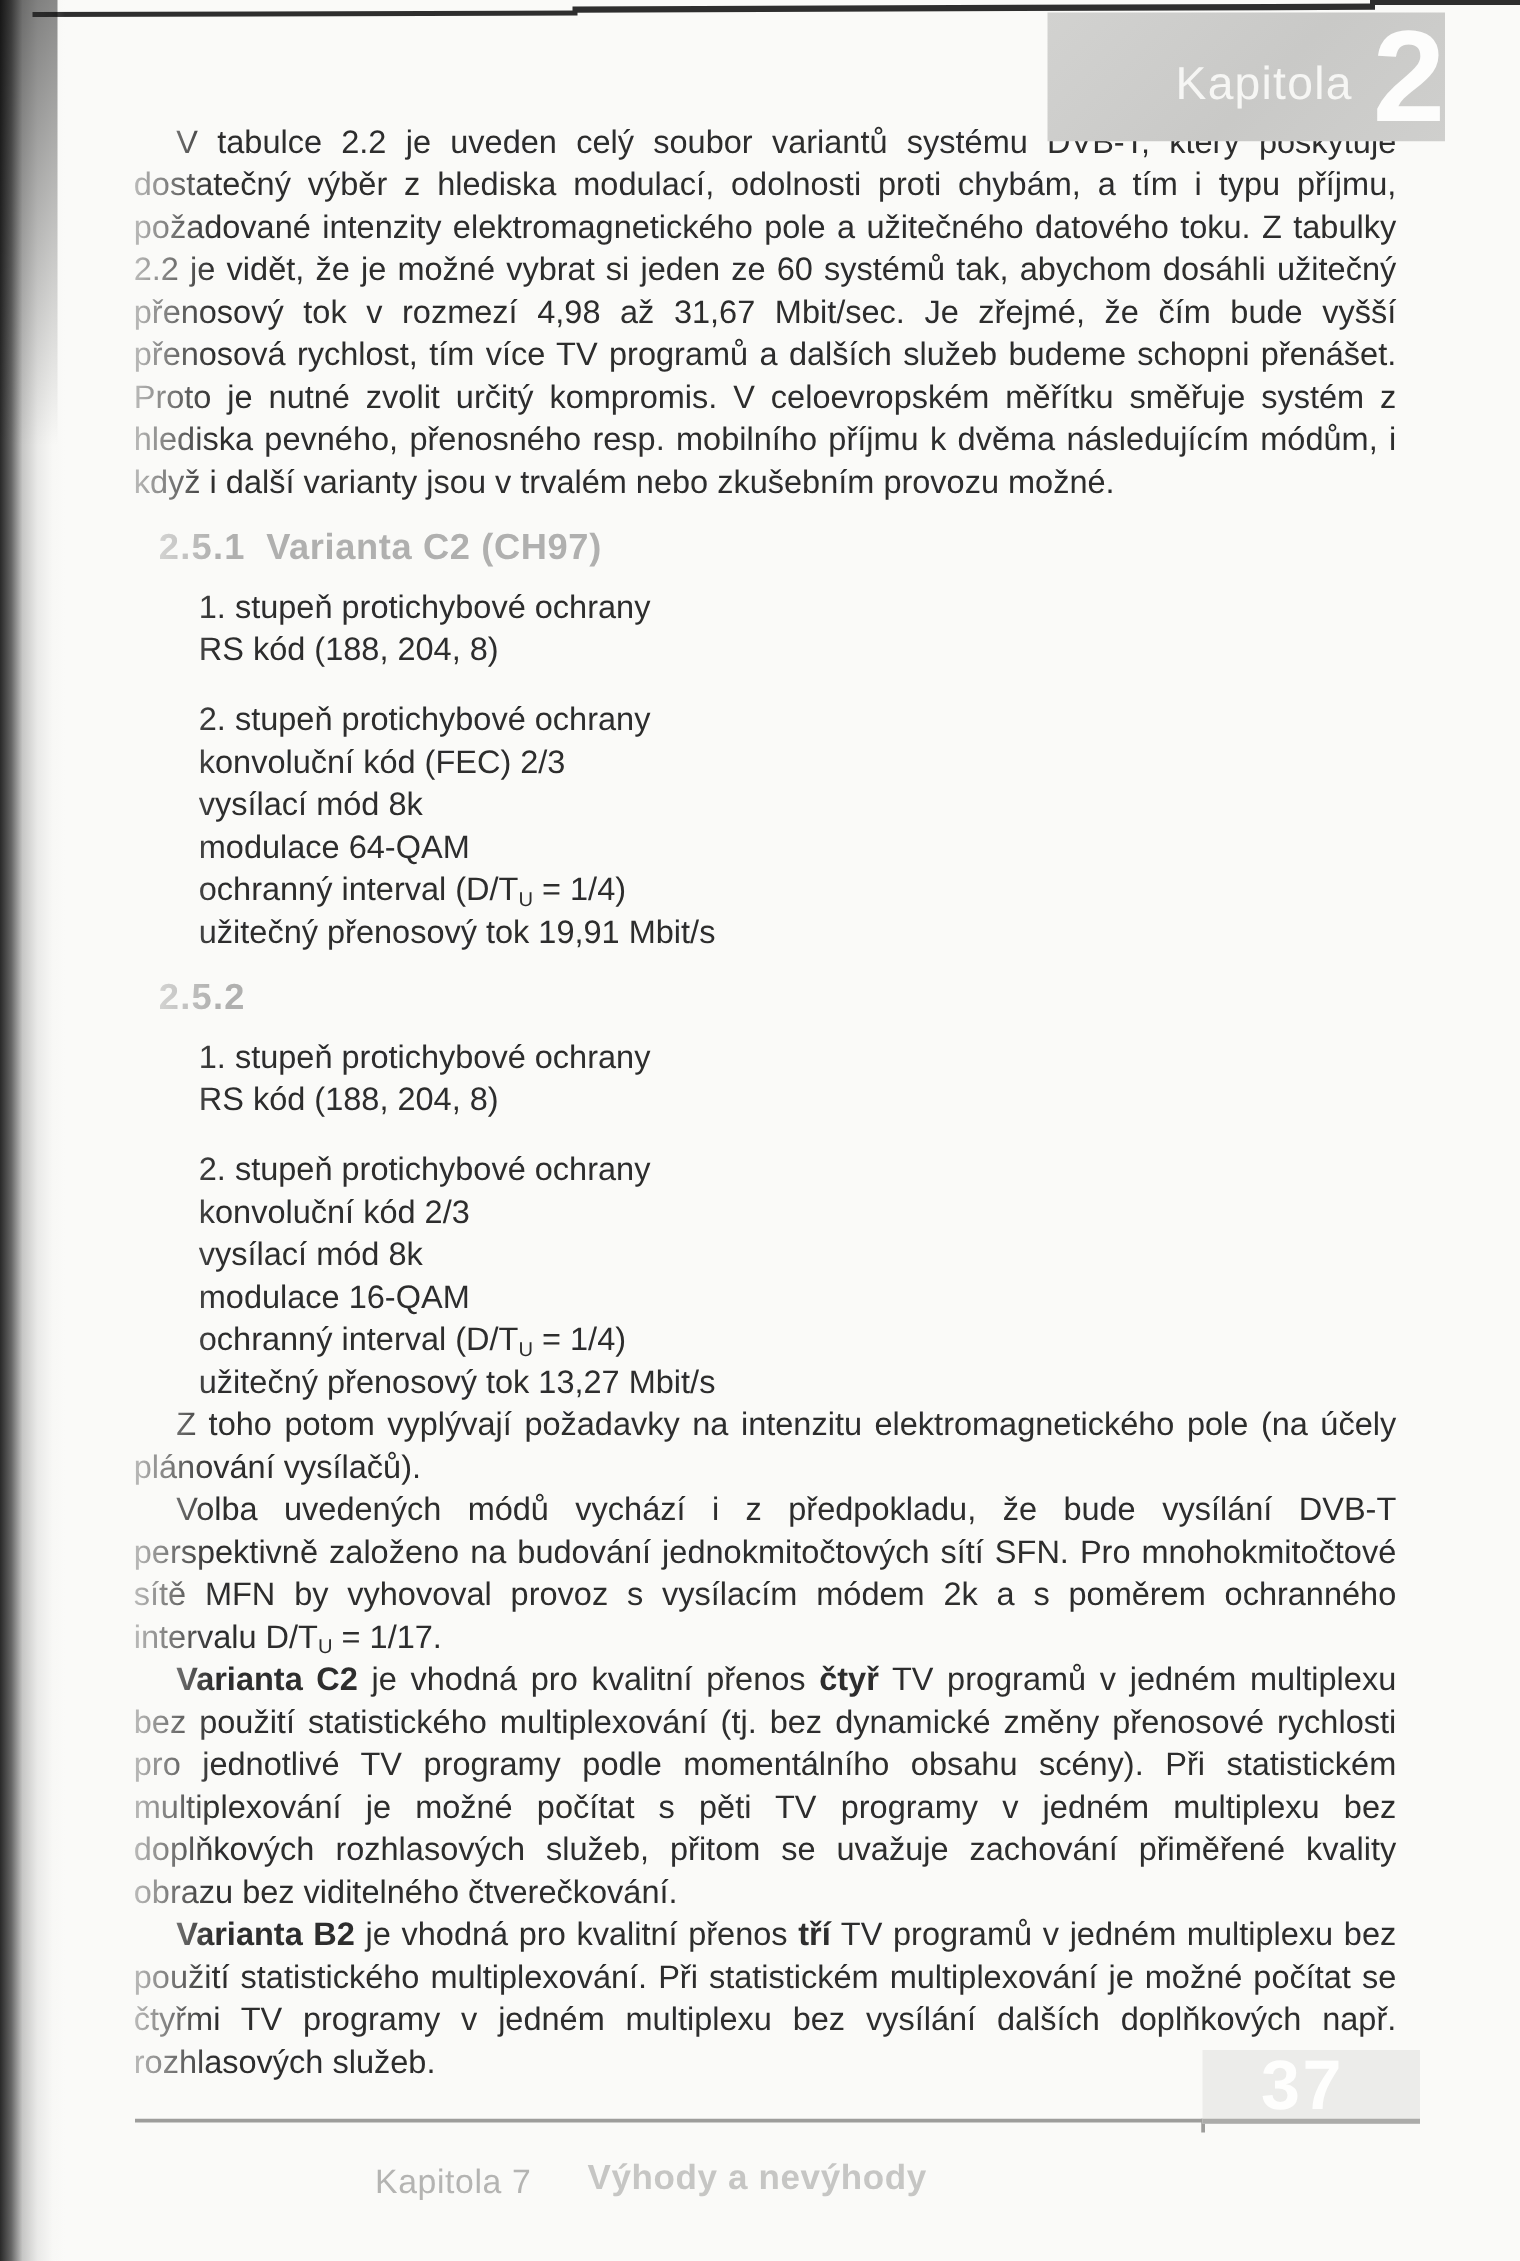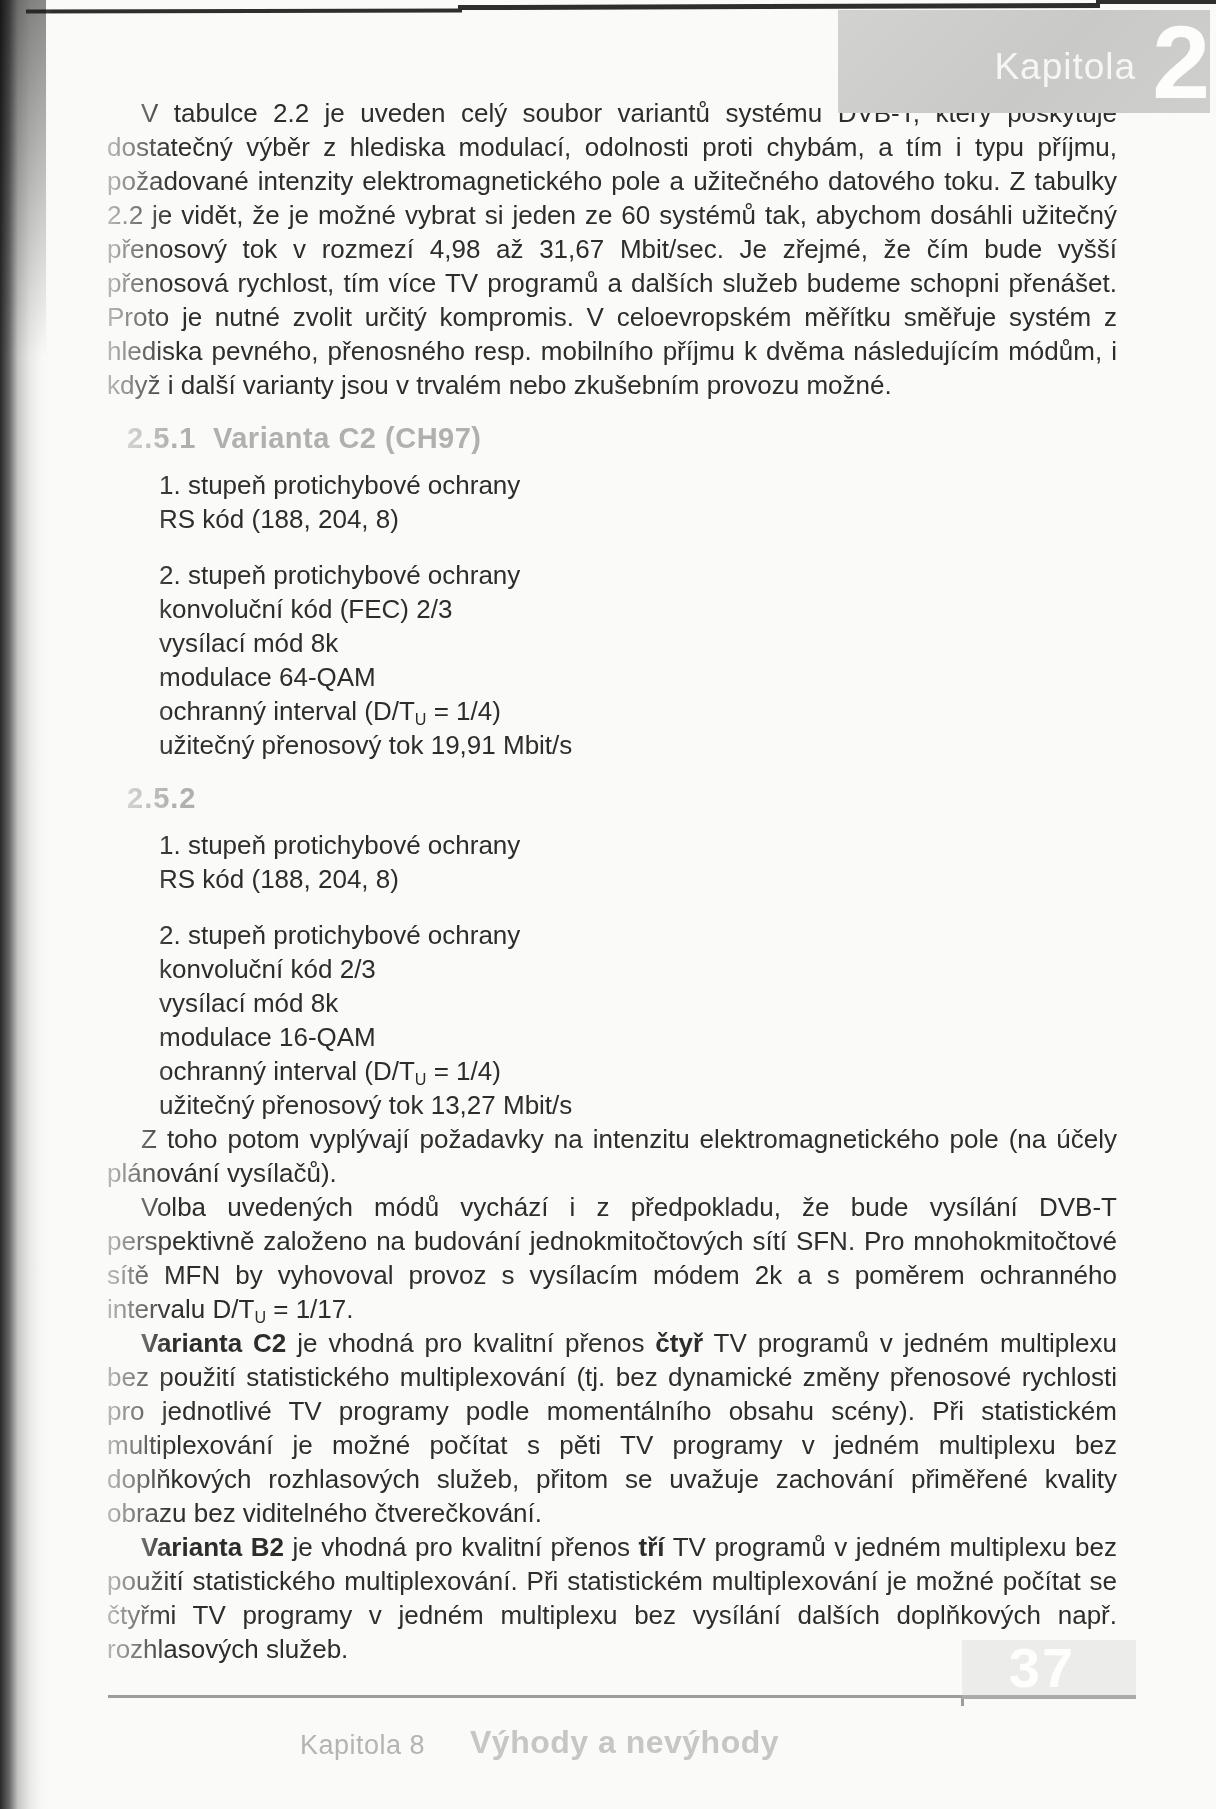--- a/index.html
+++ b/index.html
@@ -23,21 +23,21 @@
   .topline{position:absolute;background:#2e2e2e;z-index:3;}
   .topline.a{left:26px;top:9px;width:436px;height:4px;transform:rotate(-.15deg);}
   .topline.b{left:458px;top:4px;width:642px;height:5px;transform:rotate(-.2deg);}
   .topline.c{left:1096px;top:0;width:120px;height:4px;}
   .fade-overlay{
     position:absolute;left:86px;top:86px;width:86px;height:1580px;z-index:5;pointer-events:none;
     background:linear-gradient(to right, rgba(250,250,248,.92) 0%, rgba(250,250,248,.55) 40%, rgba(250,250,248,0) 100%);
   }
   
   .chapter-tab{
-    position:absolute;left:838px;top:10px;width:372px;height:103px;z-index:2;
+    position:absolute;left:838px;top:10px;width:318px;height:103px;z-index:2;
     background:linear-gradient(135deg,#d2d2d0 0%,#c9c9c7 55%,#cfcfcd 100%);
     display:flex;align-items:center;justify-content:flex-end;
   }
   .chapter-word{
     color:#f6f6f4;font-size:37px;font-weight:normal;letter-spacing:1px;
     margin-right:16px;line-height:1;padding-top:10px;
   }
   .chapter-num{
     color:#fdfdfc;font-size:104px;font-weight:bold;line-height:92px;
     margin-right:2px;letter-spacing:-2px;
@@ -62,21 +62,21 @@
   .mt{margin-top:14px;}
   .mtl{margin-top:18px;}
   
   .footer-rule{position:absolute;left:108px;top:1695px;width:856px;height:3px;background:#9d9d9b;z-index:2;}
   .footer-rule-joint{position:absolute;left:961px;top:1695px;width:3px;height:11px;background:#9d9d9b;z-index:2;}
   .footer-chapter{
     position:absolute;left:300px;top:1729px;font-size:27px;line-height:32px;
     color:#b4b4b2;letter-spacing:.5px;z-index:2;
   }
   .footer-title{
-    position:absolute;left:470px;top:1724px;font-size:32px;line-height:36px;
+    position:absolute;left:470px;top:1724px;font-size:28px;line-height:36px;
     font-weight:bold;color:#c6c6c4;letter-spacing:.5px;z-index:2;
   }
   .pagenum-box{
     position:absolute;left:962px;top:1640px;width:174px;height:55px;z-index:2;
     background:#ececea;border-bottom:4px solid #ababa9;
     display:flex;align-items:center;justify-content:center;
   }
   .pagenum{color:#fefefd;font-size:56px;font-weight:bold;letter-spacing:2px;padding-right:14px;}
 </style>
 </head>
@@ -140,17 +140,17 @@
   <p class="body-para mtl"><span>Volba uvedených módů vychází i z předpokladu, že bude vysílání DVB-T perspektivně založeno na budování jednokmitočtových sítí SFN. Pro mnohokmitočtové sítě MFN by vyhovoval provoz s vysílacím módem 2k a s poměrem ochranného intervalu D/T</span><sub>U</sub><span> = 1/17.</span></p>
 
   <p class="body-para mtl"><b>Varianta C2</b><span> je vhodná pro kvalitní přenos </span><b>čtyř</b><span> TV programů v jedném multiplexu bez použití statistického multiplexování (tj. bez dynamické změny přenosové rychlosti pro jednotlivé TV programy podle momentálního obsahu scény). Při statistickém multiplexování je možné počítat s pěti TV programy v jedném multiplexu bez doplňkových rozhlasových služeb, přitom se uvažuje zachování přiměřené kvality obrazu bez viditelného čtverečkování.</span></p>
 
   <p class="body-para mtl"><b>Varianta B2</b><span> je vhodná pro kvalitní přenos </span><b>tří</b><span> TV programů v jedném multiplexu bez použití statistického multiplexování. Při statistickém multiplexování je možné počítat se čtyřmi TV programy v jedném multiplexu bez vysílání dalších doplňkových např. rozhlasových služeb.</span></p>
 
 </div>
 
 <div class="footer-rule"></div>
 <div class="footer-rule-joint"></div>
-<span class="footer-chapter">Kapitola 8</span>
+<span class="footer-chapter">Kapitola 7</span>
 <span class="footer-title">Výhody a nevýhody</span>
 <div class="pagenum-box">
   <span class="pagenum">37</span>
 </div>
 
 </body></html>

